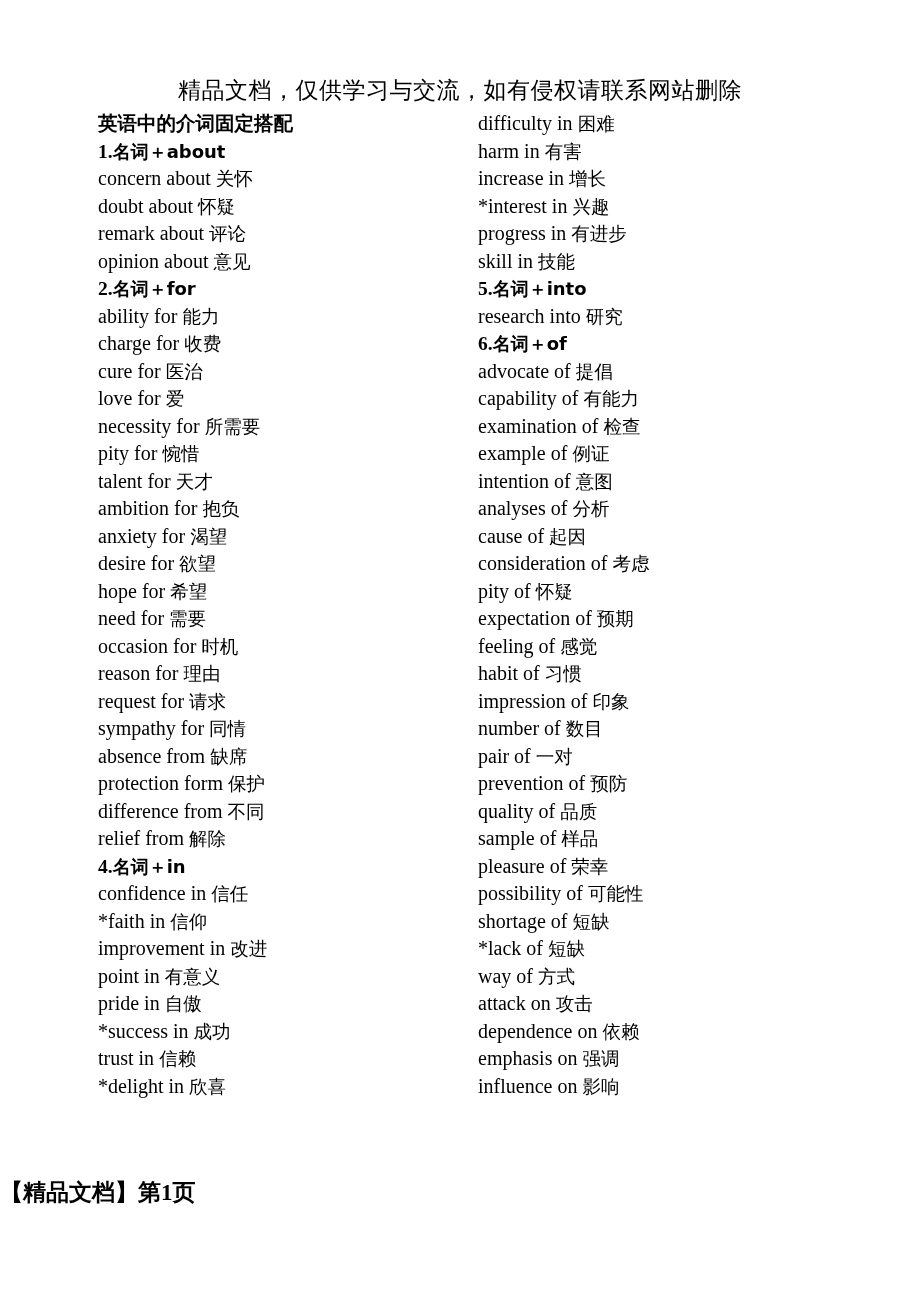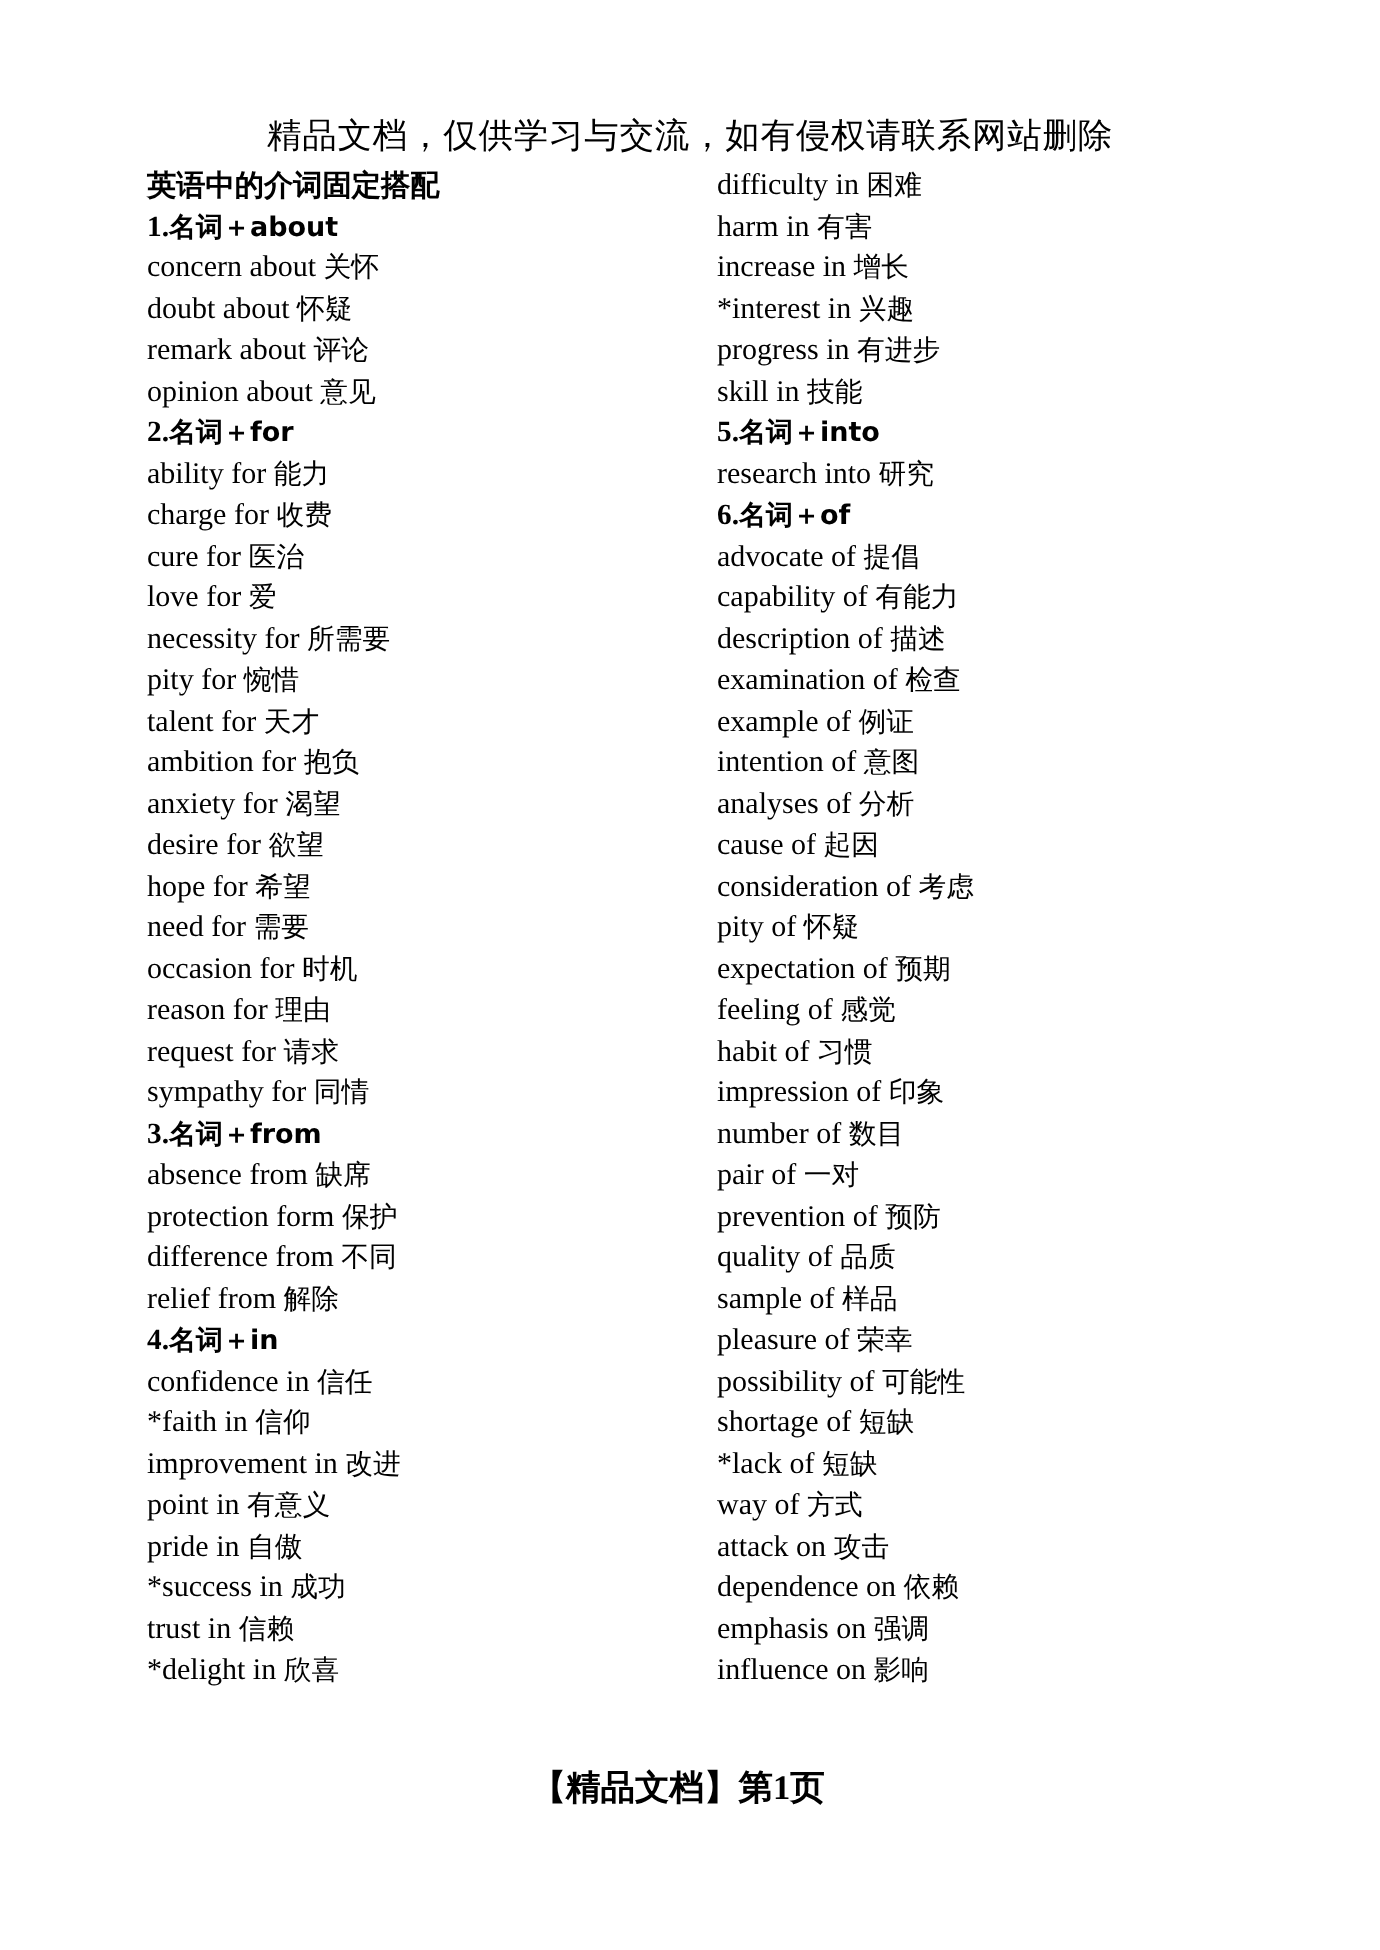--- a/index.html
+++ b/index.html
@@ -80,21 +80,21 @@
   }
   .line.title .cn { font-size: 19.5px; }
   .line.heading .cn { font-size: 18px; }
 
   
   .doc-footer {
     position: absolute;
     left: 0;
     top: 1177px;
     width: 904px;
-    text-align: center;
+    text-align: left;
     font-size: 23px;
     font-weight: bold;
     line-height: 30px;
     white-space: nowrap;
     font-family: "DejaVu Sans", "Liberation Sans", sans-serif;
   }
   .doc-footer .pagenum {
     font-family: "Liberation Serif", "DejaVu Serif", serif;
     font-weight: bold;
   }
@@ -124,21 +124,20 @@
         <div class="line entry"><span class="en">talent for </span><span class="cn">天才</span></div>
         <div class="line entry"><span class="en">ambition for </span><span class="cn">抱负</span></div>
         <div class="line entry"><span class="en">anxiety for </span><span class="cn">渴望</span></div>
         <div class="line entry"><span class="en">desire for </span><span class="cn">欲望</span></div>
         <div class="line entry"><span class="en">hope for </span><span class="cn">希望</span></div>
         <div class="line entry"><span class="en">need for </span><span class="cn">需要</span></div>
         <div class="line entry"><span class="en">occasion for </span><span class="cn">时机</span></div>
         <div class="line entry"><span class="en">reason for </span><span class="cn">理由</span></div>
         <div class="line entry"><span class="en">request for </span><span class="cn">请求</span></div>
         <div class="line entry"><span class="en">sympathy for </span><span class="cn">同情</span></div>
-        <div class="line heading"><span class="en">3.</span><span class="cn">名词＋from</span></div>
         <div class="line entry"><span class="en">absence from  </span><span class="cn">缺席</span></div>
         <div class="line entry"><span class="en">protection form </span><span class="cn">保护</span></div>
         <div class="line entry"><span class="en">difference from </span><span class="cn">不同</span></div>
         <div class="line entry"><span class="en">relief from </span><span class="cn">解除</span></div>
         <div class="line heading"><span class="en">4.</span><span class="cn">名词＋in</span></div>
         <div class="line entry"><span class="en">confidence in   </span><span class="cn">信任</span></div>
         <div class="line entry"><span class="en">*faith in </span><span class="cn">信仰</span></div>
         <div class="line entry"><span class="en">improvement in </span><span class="cn">改进</span></div>
         <div class="line entry"><span class="en">point in </span><span class="cn">有意义</span></div>
         <div class="line entry"><span class="en">pride in </span><span class="cn">自傲</span></div>
@@ -151,21 +150,20 @@
         <div class="line entry"><span class="en">harm in  </span><span class="cn">有害</span></div>
         <div class="line entry"><span class="en">increase in </span><span class="cn">增长</span></div>
         <div class="line entry"><span class="en">*interest in  </span><span class="cn">兴趣</span></div>
         <div class="line entry"><span class="en">progress in </span><span class="cn">有进步</span></div>
         <div class="line entry"><span class="en">skill in </span><span class="cn">技能</span></div>
         <div class="line heading"><span class="en">5.</span><span class="cn">名词＋into</span></div>
         <div class="line entry"><span class="en">research into </span><span class="cn">研究</span></div>
         <div class="line heading"><span class="en">6.</span><span class="cn">名词＋of</span></div>
         <div class="line entry"><span class="en">advocate of </span><span class="cn">提倡</span></div>
         <div class="line entry"><span class="en">capability of </span><span class="cn">有能力</span></div>
-        <div class="line entry"><span class="en">description of </span><span class="cn">描述</span></div>
         <div class="line entry"><span class="en">examination of </span><span class="cn">检查</span></div>
         <div class="line entry"><span class="en">example of </span><span class="cn">例证</span></div>
         <div class="line entry"><span class="en">intention of </span><span class="cn">意图</span></div>
         <div class="line entry"><span class="en">analyses of </span><span class="cn">分析</span></div>
         <div class="line entry"><span class="en">cause of </span><span class="cn">起因</span></div>
         <div class="line entry"><span class="en">consideration of </span><span class="cn">考虑</span></div>
         <div class="line entry"><span class="en">pity of </span><span class="cn">怀疑</span></div>
         <div class="line entry"><span class="en">expectation of </span><span class="cn">预期</span></div>
         <div class="line entry"><span class="en">feeling of </span><span class="cn">感觉</span></div>
         <div class="line entry"><span class="en">habit of </span><span class="cn">习惯</span></div>

